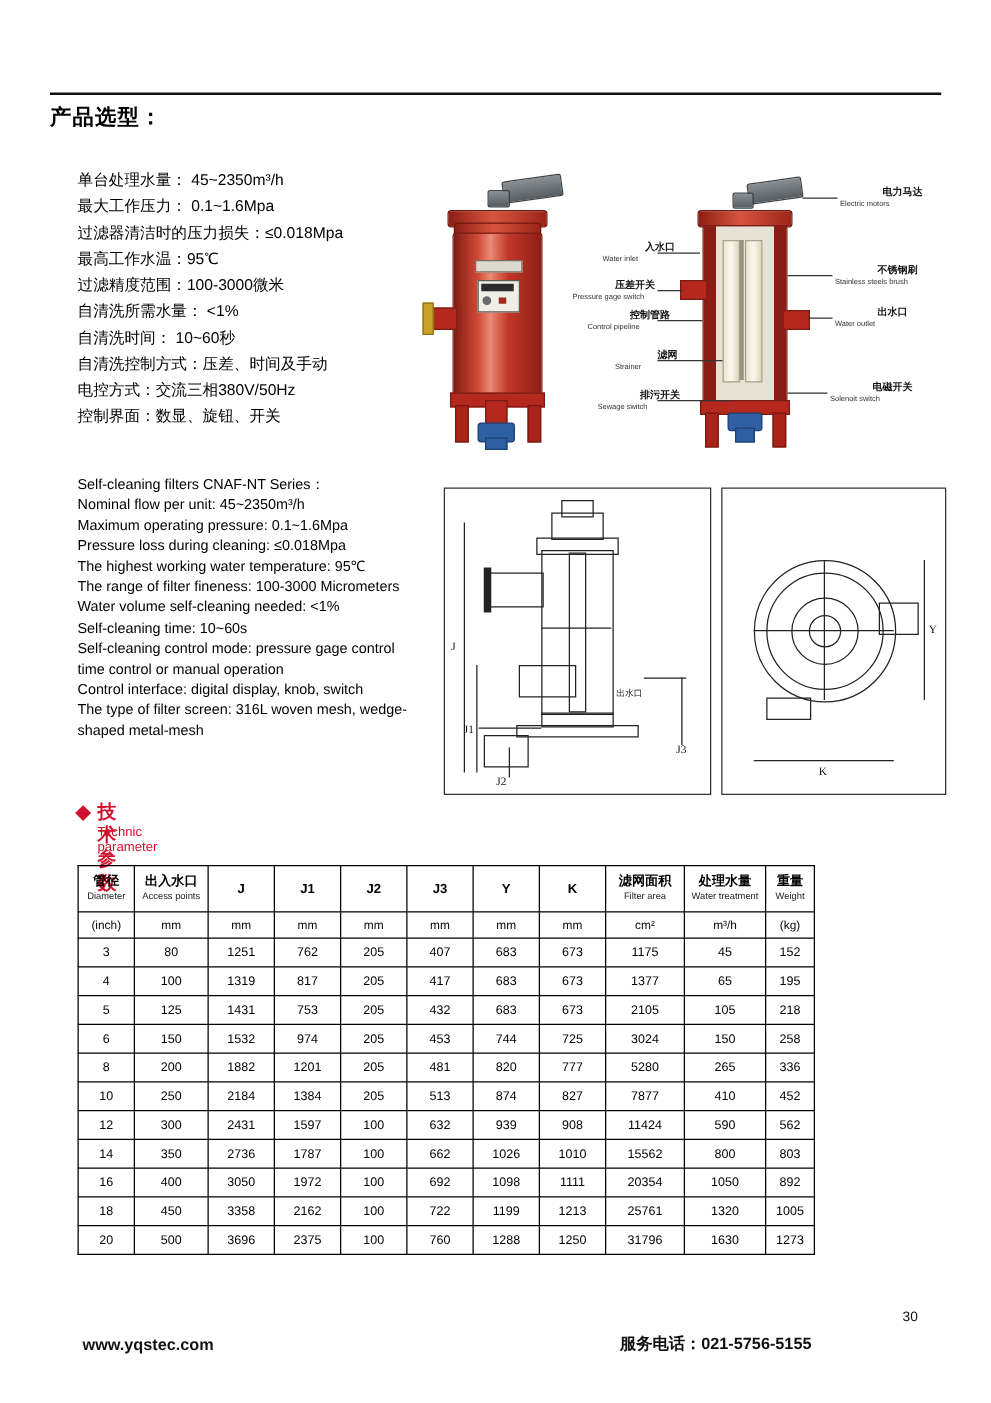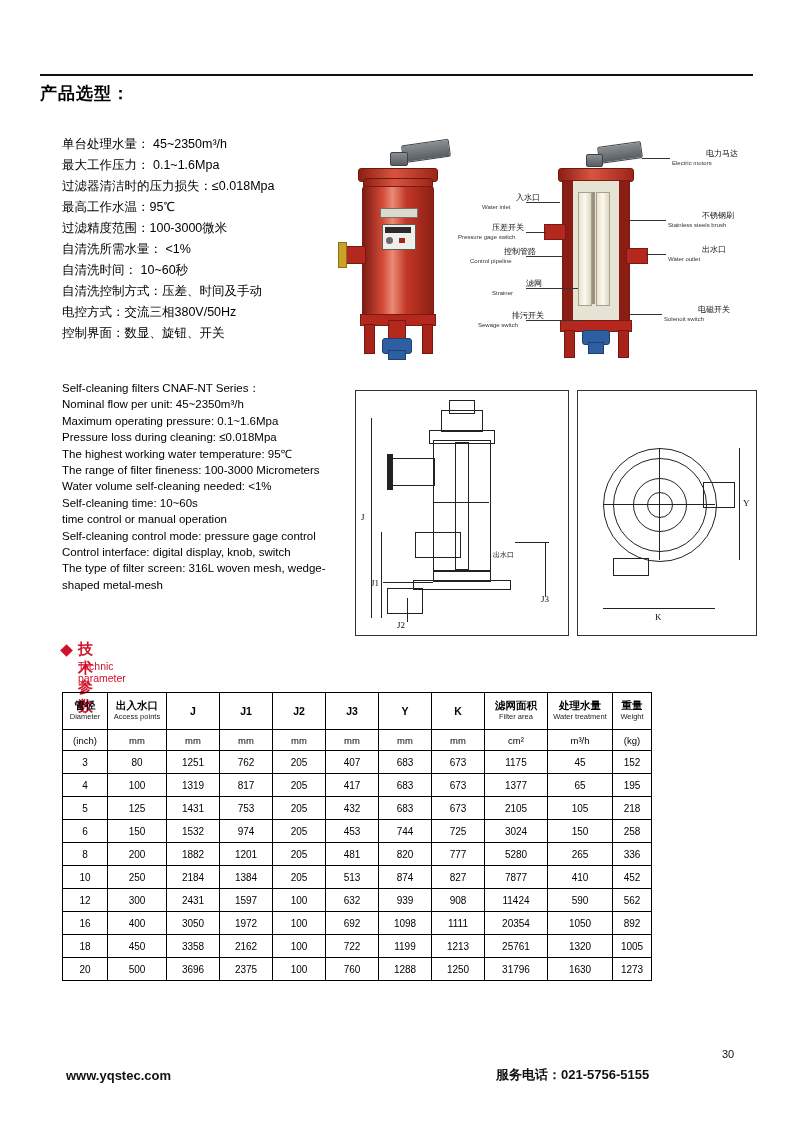--- a/index.html
+++ b/index.html
@@ -97,21 +97,21 @@
     position: absolute;
     background: #a8241a;
     border: 1px solid #77160f;
   }
   .callout {
     position: absolute;
     font-size: 7px;
     line-height: 8.5px;
     color: #111;
   }
-  .callout b { font-weight: normal; font-size: 8px; padding-left: 34px; }
+  .callout b { font-weight: bold; font-size: 8px; padding-left: 34px; }
   .callout .en { color: #333; font-size: 6px; }
   .lead {
     position: absolute;
     background: #333;
     height: 1px;
   }
 
   
   .drawing-area {
     position: absolute;
@@ -233,22 +233,22 @@
 
   <div class="spec-en">
     <div class="spec-line">Self-cleaning filters CNAF-NT Series：</div>
     <div class="spec-line">Nominal flow per unit: 45~2350m³/h</div>
     <div class="spec-line">Maximum operating pressure: 0.1~1.6Mpa</div>
     <div class="spec-line">Pressure loss during cleaning: ≤0.018Mpa</div>
     <div class="spec-line">The highest working water temperature: 95℃</div>
     <div class="spec-line">The range of filter fineness: 100-3000 Micrometers</div>
     <div class="spec-line">Water volume self-cleaning needed: &lt;1%</div>
     <div class="spec-line">Self-cleaning time: 10~60s</div>
+    <div class="spec-line">Self-cleaning control mode: pressure gage control</div>
     <div class="spec-line">time control or manual operation</div>
-    <div class="spec-line">Self-cleaning control mode: pressure gage control</div>
     <div class="spec-line">Control interface: digital display, knob, switch</div>
     <div class="spec-line">The type of filter screen: 316L woven mesh, wedge-</div>
     <div class="spec-line">shaped metal-mesh</div>
   </div>
 
   <div class="photo-area">
 
     <div>
 
       <div class="motor" style="left:72px; top:14px; width:46px; height:16px; transform:rotate(-8deg);"></div>
@@ -544,20 +544,33 @@
         <td>1597</td>
         <td>100</td>
         <td>632</td>
         <td>939</td>
         <td>908</td>
         <td>11424</td>
         <td>590</td>
         <td>562</td>
       </tr>
       <tr>
+        <td>14</td>
+        <td>350</td>
+        <td>2736</td>
+        <td>1787</td>
+        <td>100</td>
+        <td>662</td>
+        <td>1026</td>
+        <td>1010</td>
+        <td>15562</td>
+        <td>800</td>
+        <td>803</td>
+      </tr>
+      <tr>
         <td>16</td>
         <td>400</td>
         <td>3050</td>
         <td>1972</td>
         <td>100</td>
         <td>692</td>
         <td>1098</td>
         <td>1111</td>
         <td>20354</td>
         <td>1050</td>

